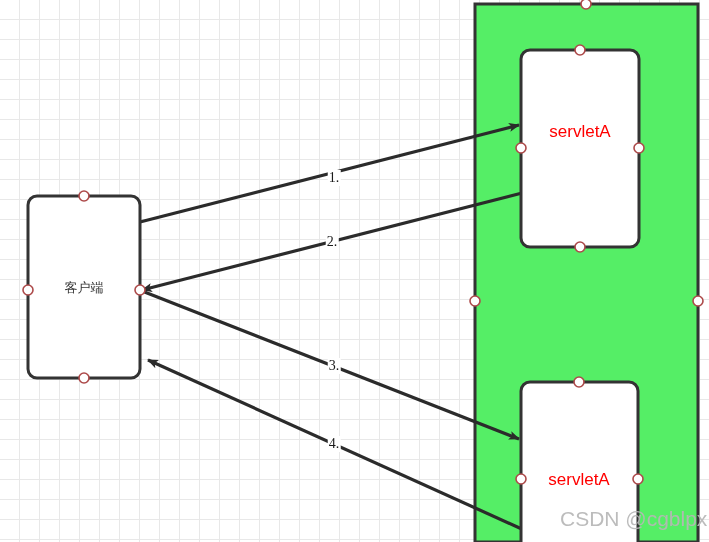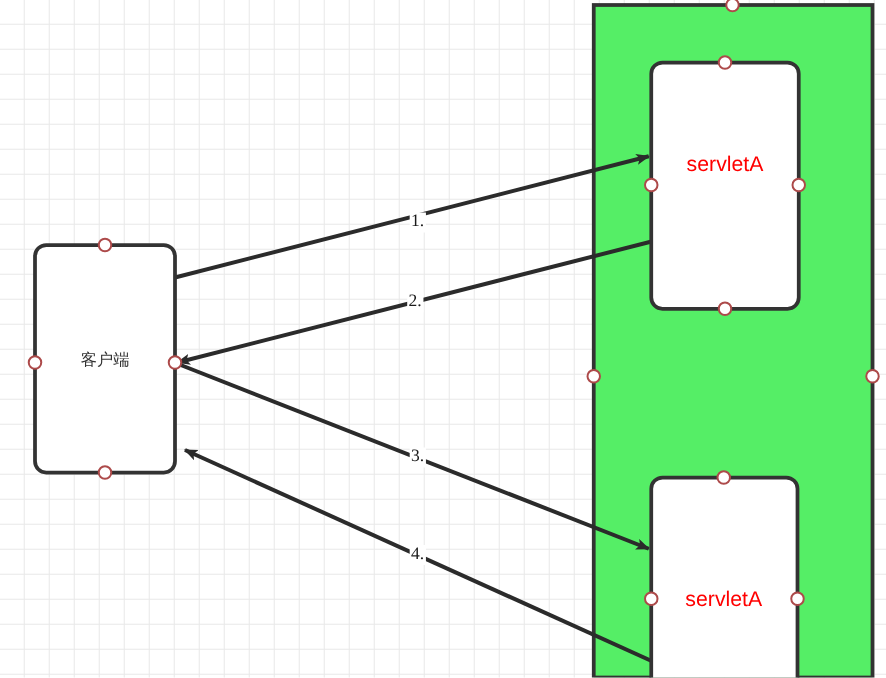--- a/index.html
+++ b/index.html
@@ -115,14 +115,15 @@
 
   <div class="node-label label-servlet" style="left:580px;top:132px;">servletA</div>
 
   <div class="node-label label-servlet" style="left:579px;top:480px;">servletA</div>
 
   <div class="edge-label" style="left:334px;top:178px;">1.</div>
   <div class="edge-label" style="left:332px;top:242px;">2.</div>
   <div class="edge-label" style="left:334px;top:366px;">3.</div>
   <div class="edge-label" style="left:334px;top:444px;">4.</div>
 
+  <div class="watermark" style="left:560px;top:507px;">CSDN @cgblpx</div>
 
 </div>
 
 </body></html>

